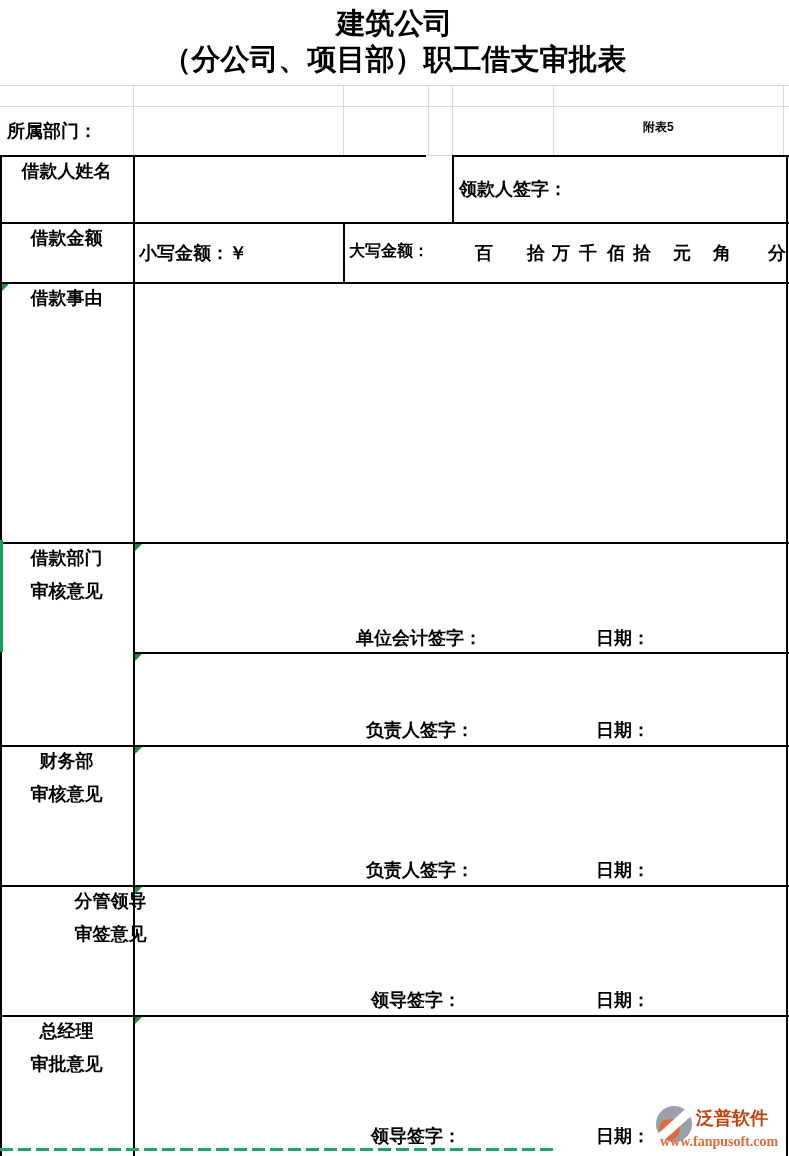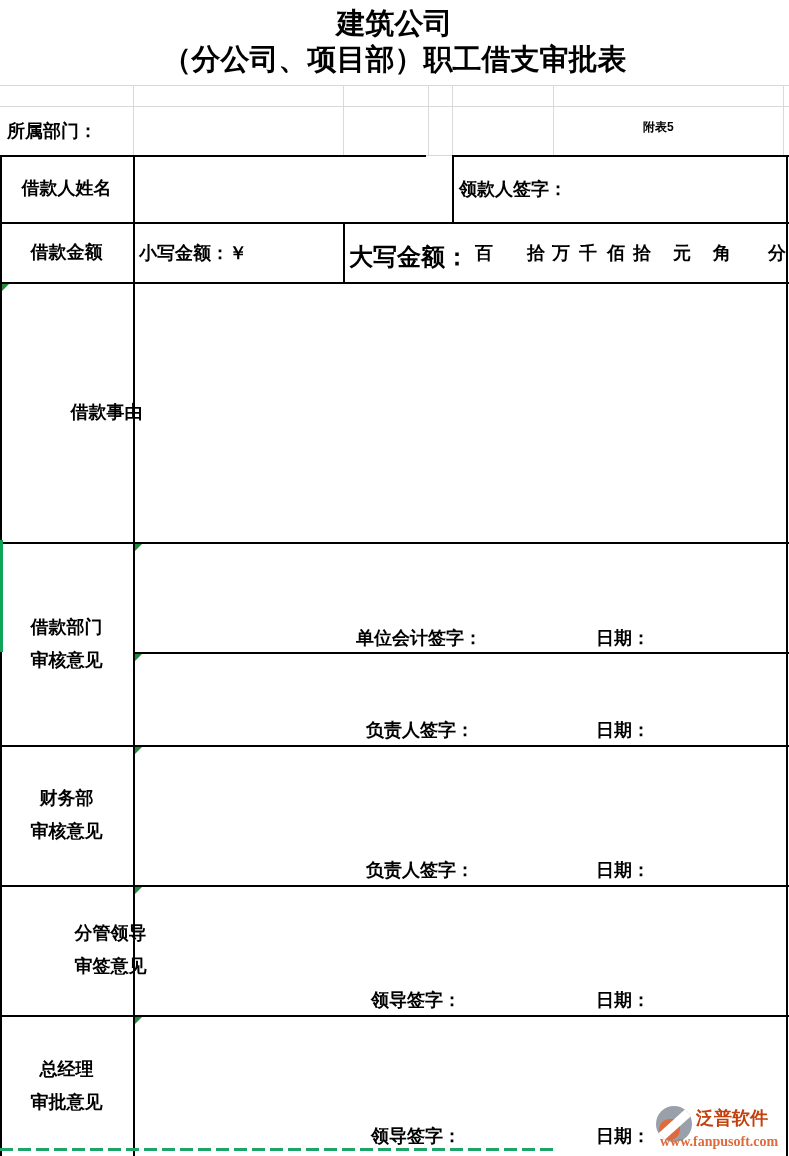--- a/index.html
+++ b/index.html
@@ -9,21 +9,21 @@
   }
   .t{position:absolute;white-space:nowrap;font-weight:bold;}
   .hei{font-family:"Liberation Sans","DejaVu Sans",sans-serif;}
   .song{font-family:"Liberation Serif","DejaVu Serif",serif;}
   .hl{position:absolute;height:2px;background:#000;}
   .vl{position:absolute;width:2px;background:#000;}
   .hl.lt{height:1px;background:#d9d9d9;}
   .vl.lt{width:1px;background:#d9d9d9;}
   .alabel{
     position:absolute;left:0;width:133px;display:flex;flex-direction:column;
-    align-items:center;justify-content:center;font-size:18px;line-height:33px;
+    align-items:center;justify-content:flex-start;font-size:18px;line-height:33px;
     font-weight:bold;text-align:center;
   }
   .tri{position:absolute;width:0;height:0;border-top:7px solid #1f8b3b;border-right:7px solid transparent;}
   .cell{position:absolute;background:transparent;}
   .title-line{position:absolute;left:0;width:100%;text-align:center;font-weight:bold;font-size:29px;}
   .sel-line{position:absolute;left:0;top:540px;width:3px;height:112px;background:#0fa357;}
   .dash-line{
     position:absolute;left:0;top:1148px;width:553px;height:3px;
     background:repeating-linear-gradient(90deg,#1ca566 0 13px,transparent 13px 18px);
   }
@@ -81,33 +81,33 @@
   <div class="cell" style="left:135px;top:157px;width:316px;height:63px;"></div>
   <div class="t hei" style="left:459px;top:177px;font-size:18px;">领款人签字：</div>
   <div class="cell" style="left:570px;top:157px;width:214px;height:63px;"></div>
 
   <div class="alabel hei" style="top:222px;height:60px;border-radius:10px;">
     <span>借款金额</span>
   </div>
   <div class="t song" style="left:139px;top:241px;font-size:18px;">小写金额：￥</div>
   <div class="cell" style="left:250px;top:224px;width:91px;height:56px;"></div>
   <div class="cell" style="left:345px;top:224px;width:441px;height:56px;overflow:hidden;">
-    <span class="t song" style="left:4px;top:17px;font-size:24px;">大写金额：</span>
+    <span class="t song" style="left:4px;top:17px;font-size:16px;">大写金额：</span>
     <span class="t song" style="left:130px;top:17px;font-size:18px;">百</span>
     <span class="t song" style="left:182px;top:17px;font-size:18px;">拾</span>
     <span class="t song" style="left:207px;top:17px;font-size:18px;">万</span>
     <span class="t song" style="left:234px;top:17px;font-size:18px;">千</span>
     <span class="t song" style="left:262px;top:17px;font-size:18px;">佰</span>
     <span class="t song" style="left:288px;top:17px;font-size:18px;">拾</span>
     <span class="t song" style="left:328px;top:17px;font-size:18px;">元</span>
     <span class="t song" style="left:368px;top:17px;font-size:18px;">角</span>
     <span class="t song" style="left:423px;top:17px;font-size:18px;">分</span>
   </div>
 
-  <div class="alabel hei" style="top:282px;height:260px;padding-left:40px;">
+  <div class="alabel hei" style="top:282px;height:260px;">
     <span>借款事由</span>
   </div>
   <div class="cell" style="left:135px;top:284px;width:649px;height:256px;"></div>
 
   <div class="alabel hei" style="top:542px;height:203px;">
     <span>借款部门</span>
     <span>审核意见</span>
   </div>
   <div class="cell" style="left:135px;top:544px;width:649px;height:106px;"></div>
   <div class="t song" style="left:356px;top:626px;font-size:18px;">单位会计签字：</div>

